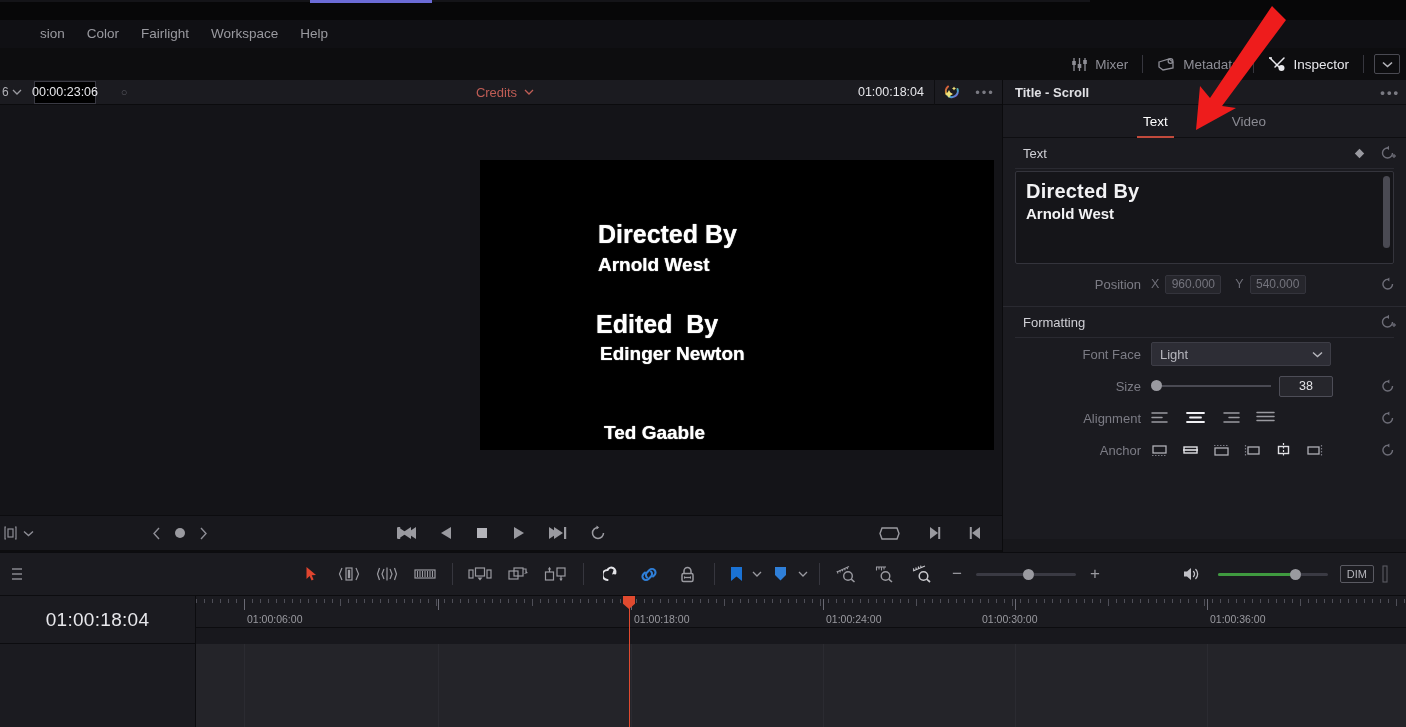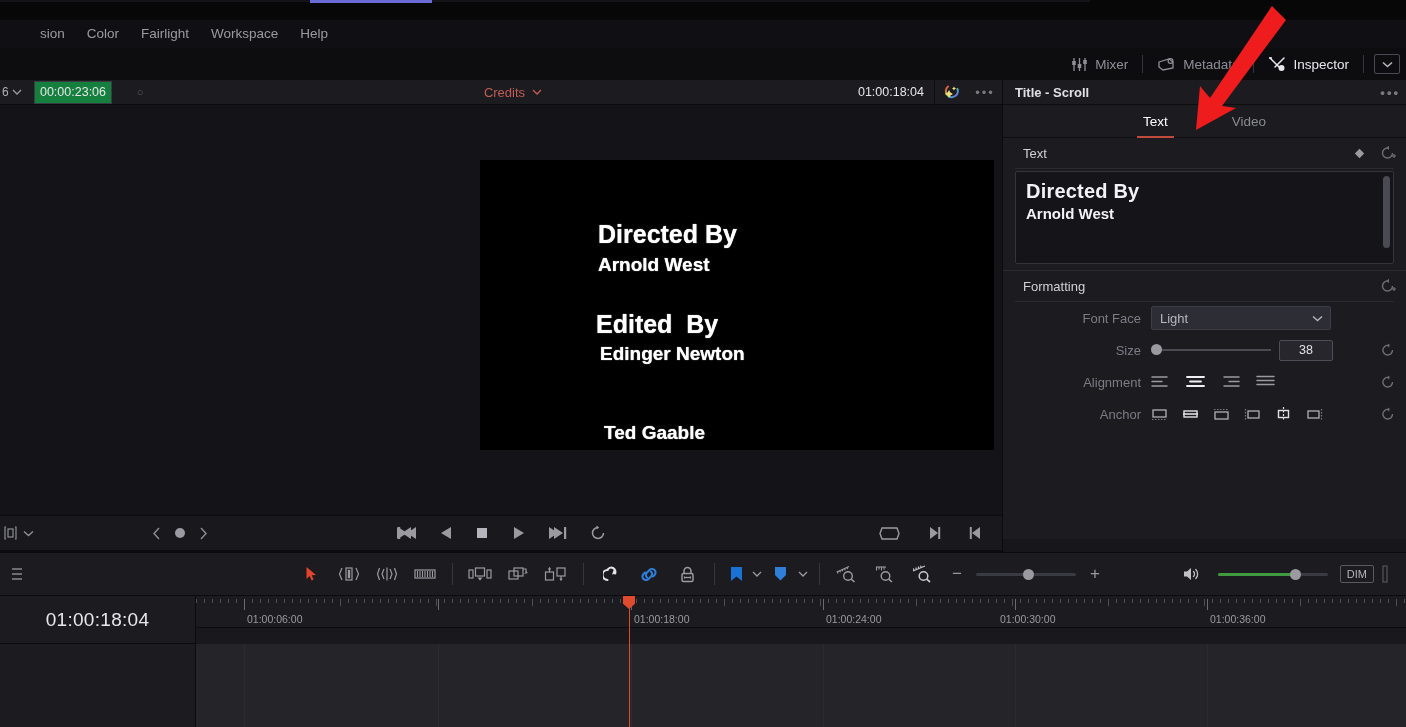--- a/index.html
+++ b/index.html
@@ -31,21 +31,21 @@
 
   .tbright { position:absolute; right:0; top:48px; height:32px; display:flex; align-items:center; }
   .tbitem { display:flex; align-items:center; gap:7px; padding:0 14px; height:32px; color:#8e8e96; font-size:13.5px; }
   .tbitem.active { color:#e8e8ec; }
   .tbdiv { width:1px; height:18px; background:#36363e; }
   .tbbox { width:26px; height:20px; border:1px solid #4a4a52; border-radius:2px; display:flex; align-items:center; justify-content:center; margin:0 6px 0 10px; }
 
   
   .vheader { position:absolute; left:0; top:80px; width:1002px; height:25px; background:#1b1b20; border-bottom:1px solid #0b0b0d; display:flex; align-items:center; }
   .vh-res { width:30px; display:flex; align-items:center; gap:3px; font-size:12px; color:#b0b0b6; padding-left:2px;}
-  .vh-tc { width:78px; height:23px; background:#15803d; border:1px solid #3a3a43; display:flex; align-items:center; justify-content:center; font-size:12.5px; color:#e6e6ea; margin-left:4px;}
+  .vh-tc { width:62px; height:23px; background:#000000; border:1px solid #3a3a43; display:flex; align-items:center; justify-content:center; font-size:12.5px; color:#e6e6ea; margin-left:4px;}
   .vh-dot { width:56px; text-align:center; color:#5a5a62; font-size:11px; }
   .vh-title { flex:1; display:flex; align-items:center; justify-content:center; gap:7px; font-size:13px; color:#c05d55; }
   .vh-rtc { font-size:12.5px; color:#e6e6ea; padding-right:10px; }
   .vh-btn { width:34px; height:25px; display:flex; align-items:center; justify-content:center; border-left:1px solid #0e0e11; }
   .vh-dots { width:34px; height:25px; display:flex; align-items:center; justify-content:center; color:#7a7a82; letter-spacing:2px; font-size:13px;}
 
   
   .viewer { position:absolute; left:0; top:105px; width:1002px; height:385px; background:#141418; }
   .canvasouter { position:absolute; left:480px; top:55px; width:514px; height:290px; background:#000; }
   .credits { position:absolute; left:0; top:0; width:514px; height:290px; color:#fff; }
@@ -390,20 +390,33 @@
       </span>
     </div>
     <div class="divline"></div>
 
     <div class="textarea-wrap">
       <div class="ta-l1">Directed By</div>
       <div class="ta-l2">Arnold West</div>
       <div class="ta-scroll"></div>
     </div>
 
+    <div class="row" style="margin-top:4px;">
+      <div class="rlabel">Position</div>
+      <span class="xy">X</span>
+      <div class="numfield">960.000</div>
+      <span class="xy" style="margin-left:14px;">Y</span>
+      <div class="numfield">540.000</div>
+      <span class="reset">
+        <svg width="15" height="14" viewBox="0 0 15 14">
+          <path d="M11.5 7 A4.8 4.8 0 1 1 7 2.4" fill="none" stroke="#6e6e78" stroke-width="1.4"></path>
+          <path d="M8.4 0.5 L5.6 2.6 L8.4 4.5 Z" fill="#6e6e78"></path>
+        </svg>
+      </span>
+    </div>
 
     <div style="height:1px; background:#2a2a31; margin:6px 0 0 0;"></div>
 
     <div class="secthdr">
       <span>Formatting</span>
       <span class="right">
         <span>
           <svg width="17" height="16" viewBox="0 0 17 16">
             <path d="M11.5 8 A5 5 0 1 1 6.5 3" fill="none" stroke="#6e6e78" stroke-width="1.4"></path>
             <path d="M8 0.8 L5.2 3 L8 5 Z" fill="#6e6e78"></path>
@@ -929,21 +942,21 @@
         <div class="tick tmed" style="left: 1200px;"></div>
         <div class="tick tmajor" style="left: 48px;"></div>
         <div class="tlabel" style="left: 51px;">01:00:06:00</div>
         <div class="tick tmajor" style="left: 242px;"></div>
         <div class="tlabel" style="left: 243px; margin-top: 24px;">01:00:12:00</div>
         <div class="tick tmajor" style="left: 435px;"></div>
         <div class="tlabel" style="left: 438px;">01:00:18:00</div>
         <div class="tick tmajor" style="left: 627px;"></div>
         <div class="tlabel" style="left: 630px;">01:00:24:00</div>
         <div class="tick tmajor" style="left: 819px;"></div>
-        <div class="tlabel" style="left: 804px;">01:00:30:00</div>
+        <div class="tlabel" style="left: 786px;">01:00:30:00</div>
         <div class="tick tmajor" style="left: 1011px;"></div>
         <div class="tlabel" style="left: 1014px;">01:00:36:00</div>
       </div>
 
     <div class="tracks">
       <div class="trackpanel"></div>
       <div class="trackarea" id="trackarea">
           <div class="vgrid" style="left: 48px;"></div>
           <div class="vgrid" style="left: 242px;"></div>
           <div class="vgrid" style="left: 435px;"></div>

